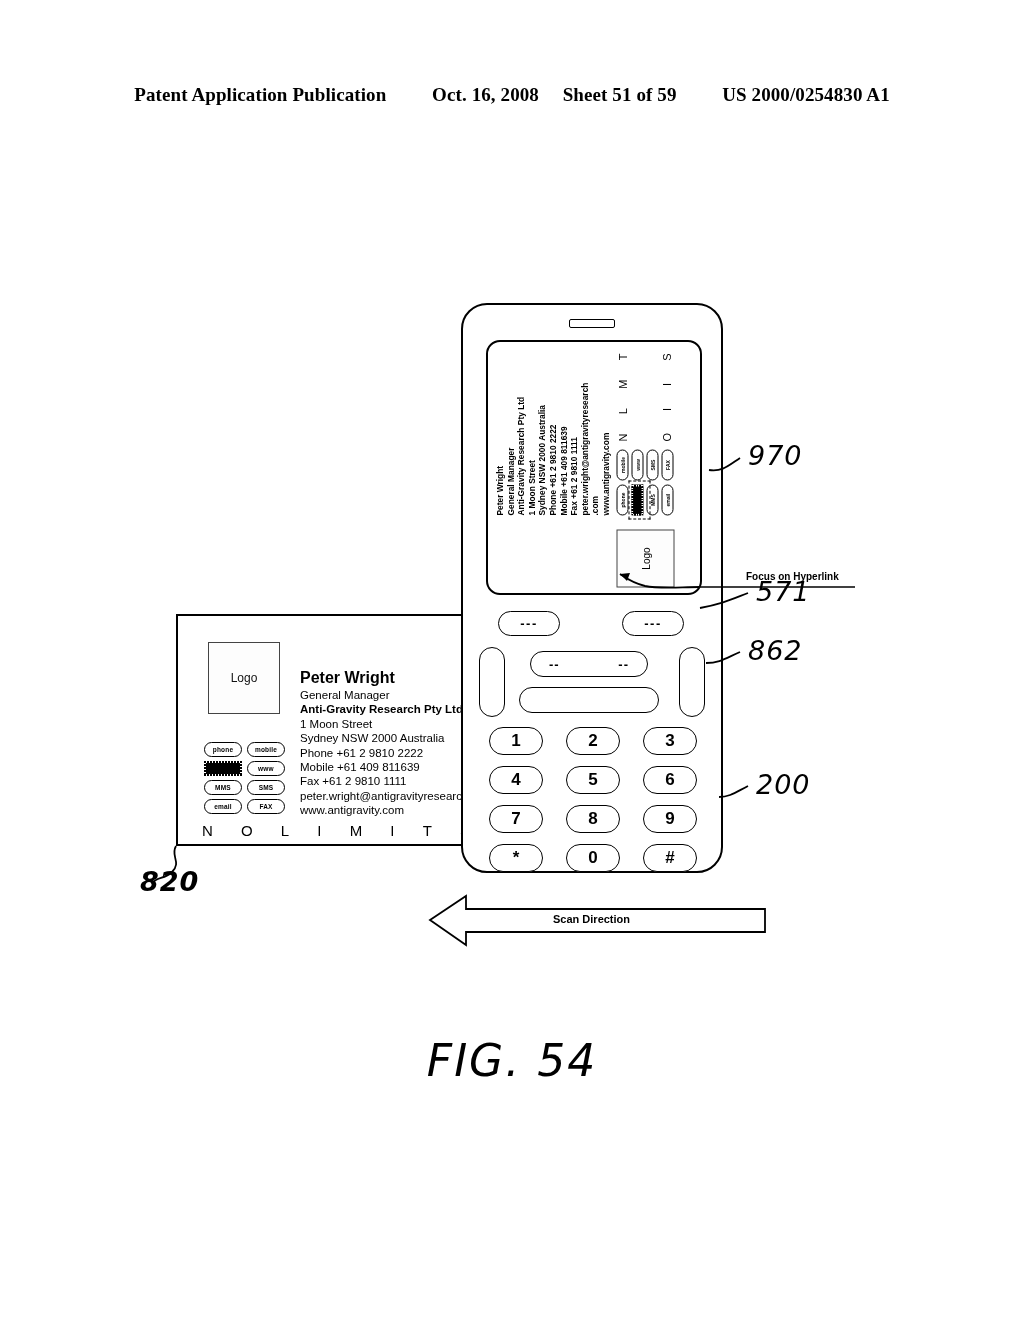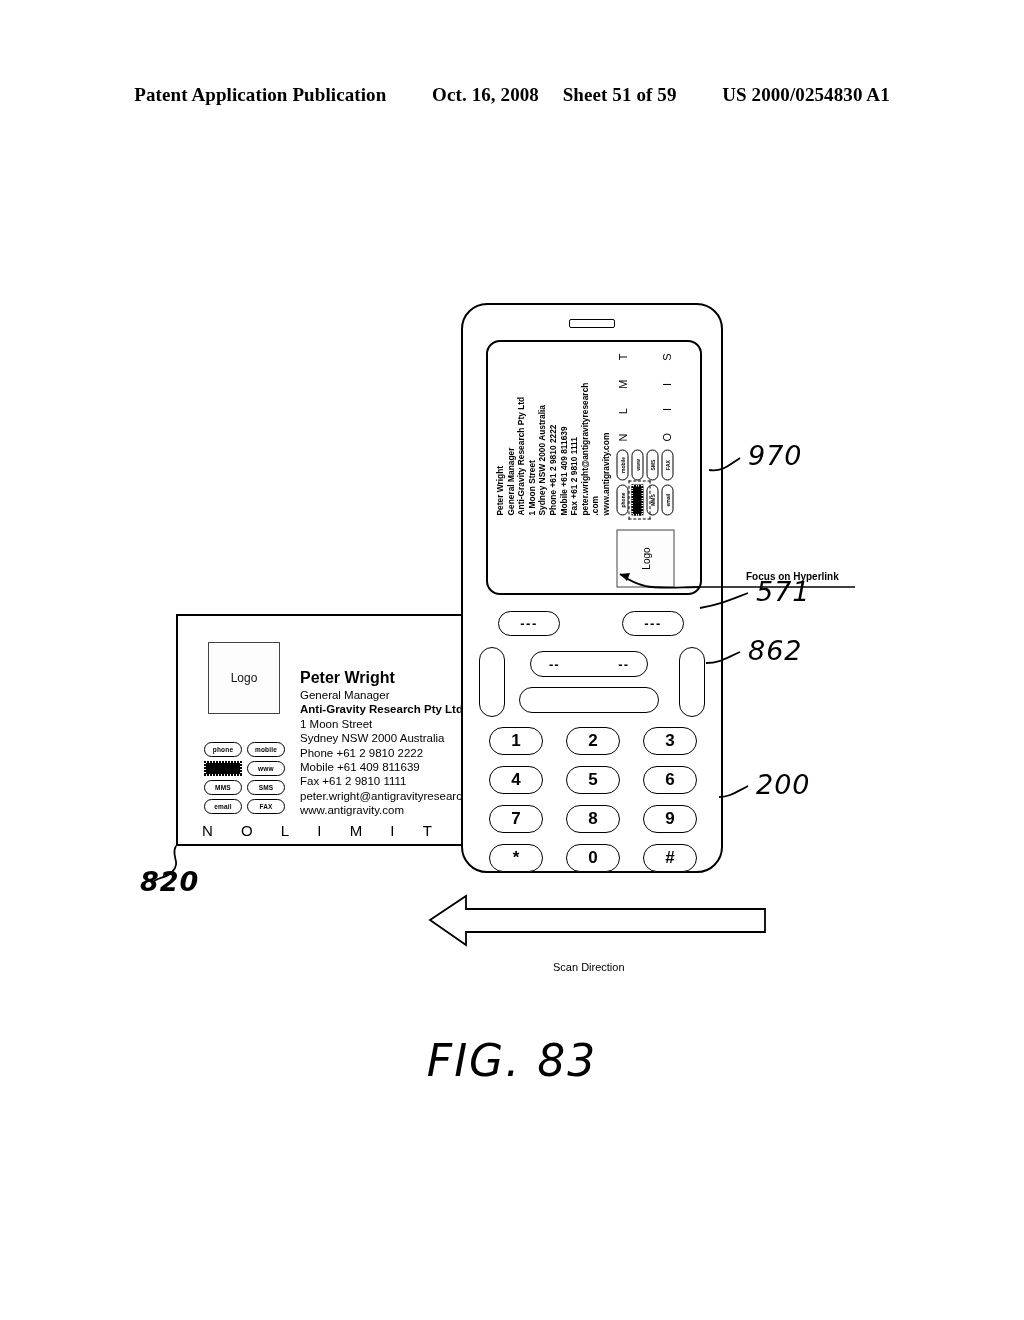--- a/index.html
+++ b/index.html
@@ -290,23 +290,22 @@
     font-size: 10px;
     font-weight: bold;
     z-index: 8;
     white-space: nowrap;
   }
   #scan-direction-label {
     position: absolute;
     left: 553px;
     top: 913px;
     font-size: 11px;
-    font-weight: normal;
+    font-weight: bold;
     z-index: 8;
-    margin-top: 48px;
   }
   #fig-caption {
     position: absolute;
     left: 0;
     top: 1035px;
     width: 1024px;
     text-align: center;
     font-family: "DejaVu Sans", sans-serif;
     font-style: italic;
     font-size: 44px;
@@ -497,13 +496,13 @@
 
 <div class="ref" style="left:748px; top:440px;">970</div>
 <div class="ref" style="left:756px; top:576px;">571</div>
 <div class="ref" style="left:748px; top:635px;">862</div>
 <div class="ref" style="left:756px; top:769px;">200</div>
 <div class="ref" style="left:140px; top:866px;font-weight:bold;">820</div>
 
 <div id="focus-hyperlink-label">Focus on Hyperlink</div>
 <div id="scan-direction-label">Scan Direction</div>
 
-<div id="fig-caption">FIG. 83</div>
+<div id="fig-caption">FIG. 54</div>
 
 </body></html>

